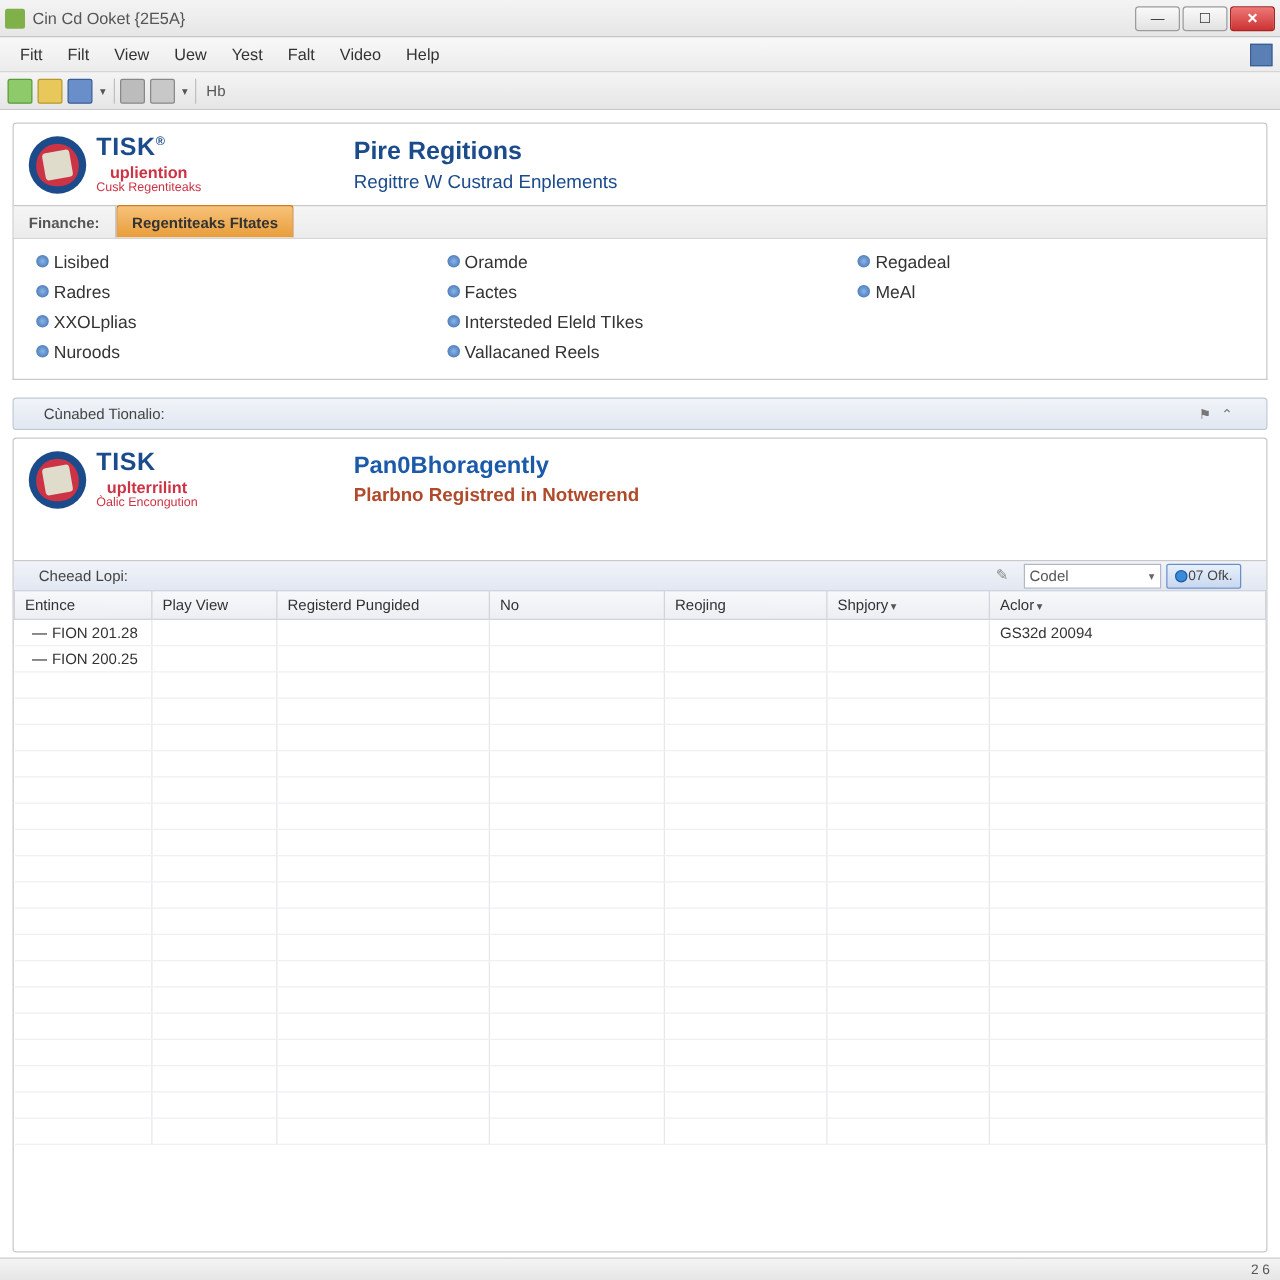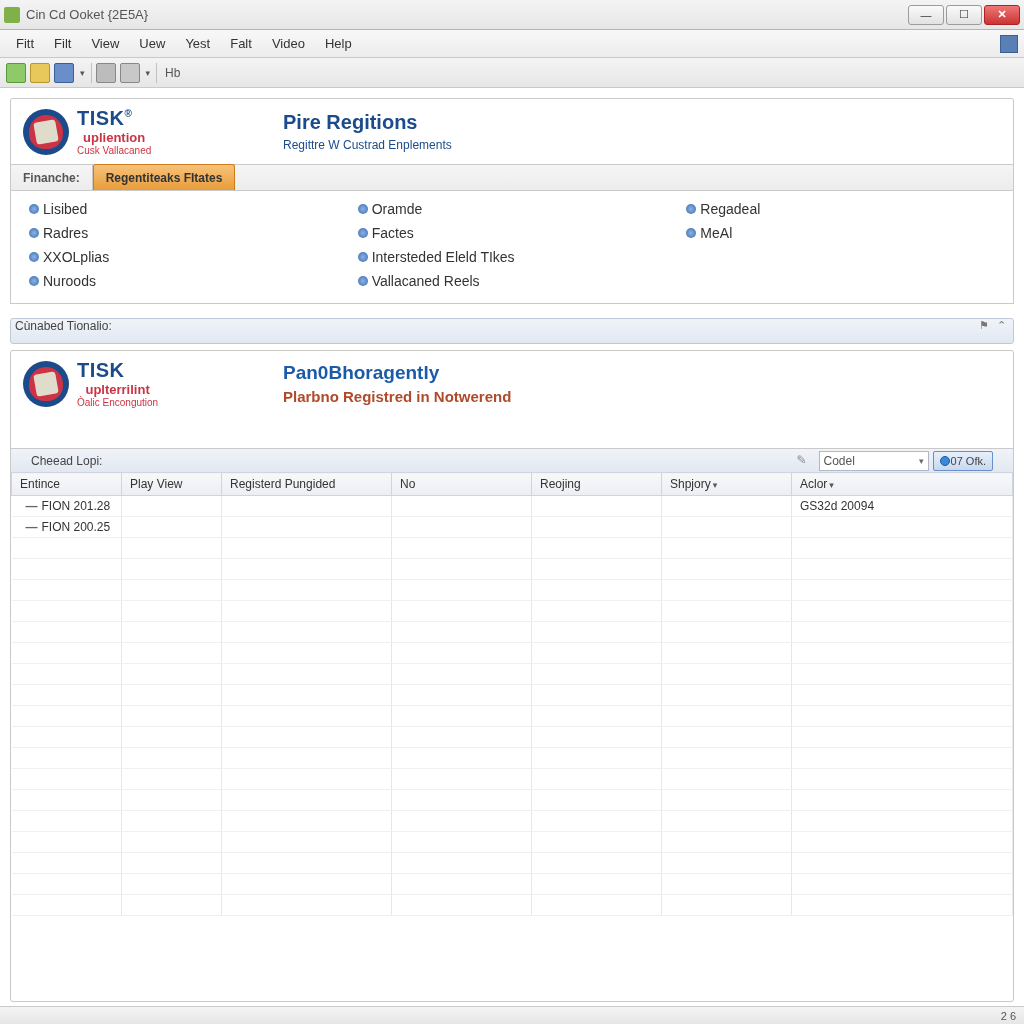--- a/index.html
+++ b/index.html
@@ -31,30 +31,30 @@
 .logo-block { display: flex; align-items: center; gap: 8px; width: 250px; }
 .logo-circle { width: 46px; height: 46px; border-radius: 50%; background: #1b4b8a; position: relative; overflow: hidden; }
 .logo-circle::before { content: ""; position: absolute; inset: 6px; background: #c34; border-radius: 50% 50% 45% 45%; }
 .logo-circle::after { content: ""; position: absolute; left: 12px; top: 12px; width: 22px; height: 22px; background: #e0dccc; border-radius: 3px; transform: rotate(-10deg); }
 .logo-text .brand { font-size: 20px; font-weight: 700; color: #1b4b8a; letter-spacing: 0.5px; }
 .logo-text .brand sup { font-size: 10px; }
 .logo-text .sub { font-size: 13px; color: #c34; font-weight: 600; text-align: center; }
 .logo-text .sub2 { font-size: 10px; color: #c34; }
 .header-titles { flex: 1; padding-left: 10px; }
 .header-titles .h1 { font-size: 20px; font-weight: 700; color: #1b4b8a; }
-.header-titles .h2 { font-size: 12px; color: #1b4b8a; margin-top: 4px; }
+.header-titles .h2 { font-size: 15px; color: #1b4b8a; margin-top: 4px; }
 .tabs-row { display: flex; height: 26px; border-top: 1px solid #c9c9c9; background: linear-gradient(#f5f5f5,#ececec); }
 .tab { padding: 4px 12px; font-size: 12px; border-right: 1px solid #c9c9c9; display: flex; align-items: center; font-weight: bold; }
 .tab.inactive { color: #555; }
 .tab.active { background: linear-gradient(#f7c27a,#e89d3a); color: #333; font-weight: 600; border: 1px solid #d07a1a; border-bottom: none; border-radius: 3px 3px 0 0; margin-top: -1px; }
 .links-panel { border: 1px solid #c9c9c9; border-top: none; padding: 10px 18px 14px 18px; display: flex; gap: 20px; }
 .links-col { flex: 1; display: flex; flex-direction: column; gap: 8px; }
 .link-item { display: flex; align-items: center; gap: 4px; font-size: 14px; color: #333; }
 .link-bullet { width: 10px; height: 10px; border-radius: 50%; background: radial-gradient(#8ab4e8,#3a6aaa); display: inline-block; }
-.section-bar { margin-top: 14px; height: 26px; border: 1px solid #bfc8d8; background: linear-gradient(#f0f3f8,#e2e8f2); border-radius: 3px; display: flex; padding: 0 4px; font-size: 12px; color: #444; }
+.section-bar { margin-top: 14px; height: 26px; border: 1px solid #bfc8d8; background: linear-gradient(#f0f3f8,#e2e8f2); border-radius: 3px; display: flex; align-items: center; padding: 0 24px; font-size: 12px; color: #444; }
 .section-bar .sp { flex: 1; }
 .section-bar .bar-ico { width: 12px; height: 12px; margin-left: 6px; color: #777; font-size: 11px; }
 .panel2 { margin-top: 6px; border: 1px solid #c9c9c9; border-radius: 3px; display: flex; flex-direction: column; flex: 1; overflow: hidden; }
 .header-titles2 .h1 { font-size: 19px; font-weight: 700; color: #1b5aa8; }
 .header-titles2 .h2 { font-size: 15px; color: #b04a2a; font-weight: 600; margin-top: 4px; }
 .sub-bar { height: 24px; border-top: 1px solid #c9c9c9; background: linear-gradient(#f0f3f8,#e2e8f2); display: flex; align-items: center; padding: 0 20px; font-size: 12px; color: #444; margin-top: 32px; }
 .sub-bar .sp { flex: 1; }
 .sub-bar .edit-ico { width: 16px; height: 16px; color: #888; margin-right: 6px; }
 .sub-bar .codel-field { width: 110px; height: 20px; border: 1px solid #b0b8c8; background: #fff; padding: 0 4px; font-size: 12px; color: #555; display: flex; align-items: center; }
 .sub-bar .btn-blue { height: 20px; padding: 0 6px; border: 1px solid #6a8ec9; background: linear-gradient(#e8f0fb,#c8d8f0); border-radius: 2px; display: flex; align-items: center; gap: 1px; font-size: 11px; margin-left: 4px; }
@@ -111,21 +111,21 @@
 
   <div class="content">
 
     <div class="panel">
       <div class="panel-header">
         <div class="logo-block">
           <div class="logo-circle"></div>
           <div class="logo-text">
             <div class="brand"><span>TISK</span><sup>®</sup></div>
             <div class="sub">upliention</div>
-            <div class="sub2">Cusk Vallacaned</div>
+            <div class="sub2">Cusk Regentiteaks</div>
           </div>
         </div>
         <div class="header-titles">
           <div class="h1">Pire Regitions</div>
           <div class="h2">Regittre W Custrad Enplements</div>
         </div>
       </div>
       <div class="tabs-row">
         <div class="tab inactive">Finanche:</div>
         <div class="tab active">Regentiteaks FItates</div>

